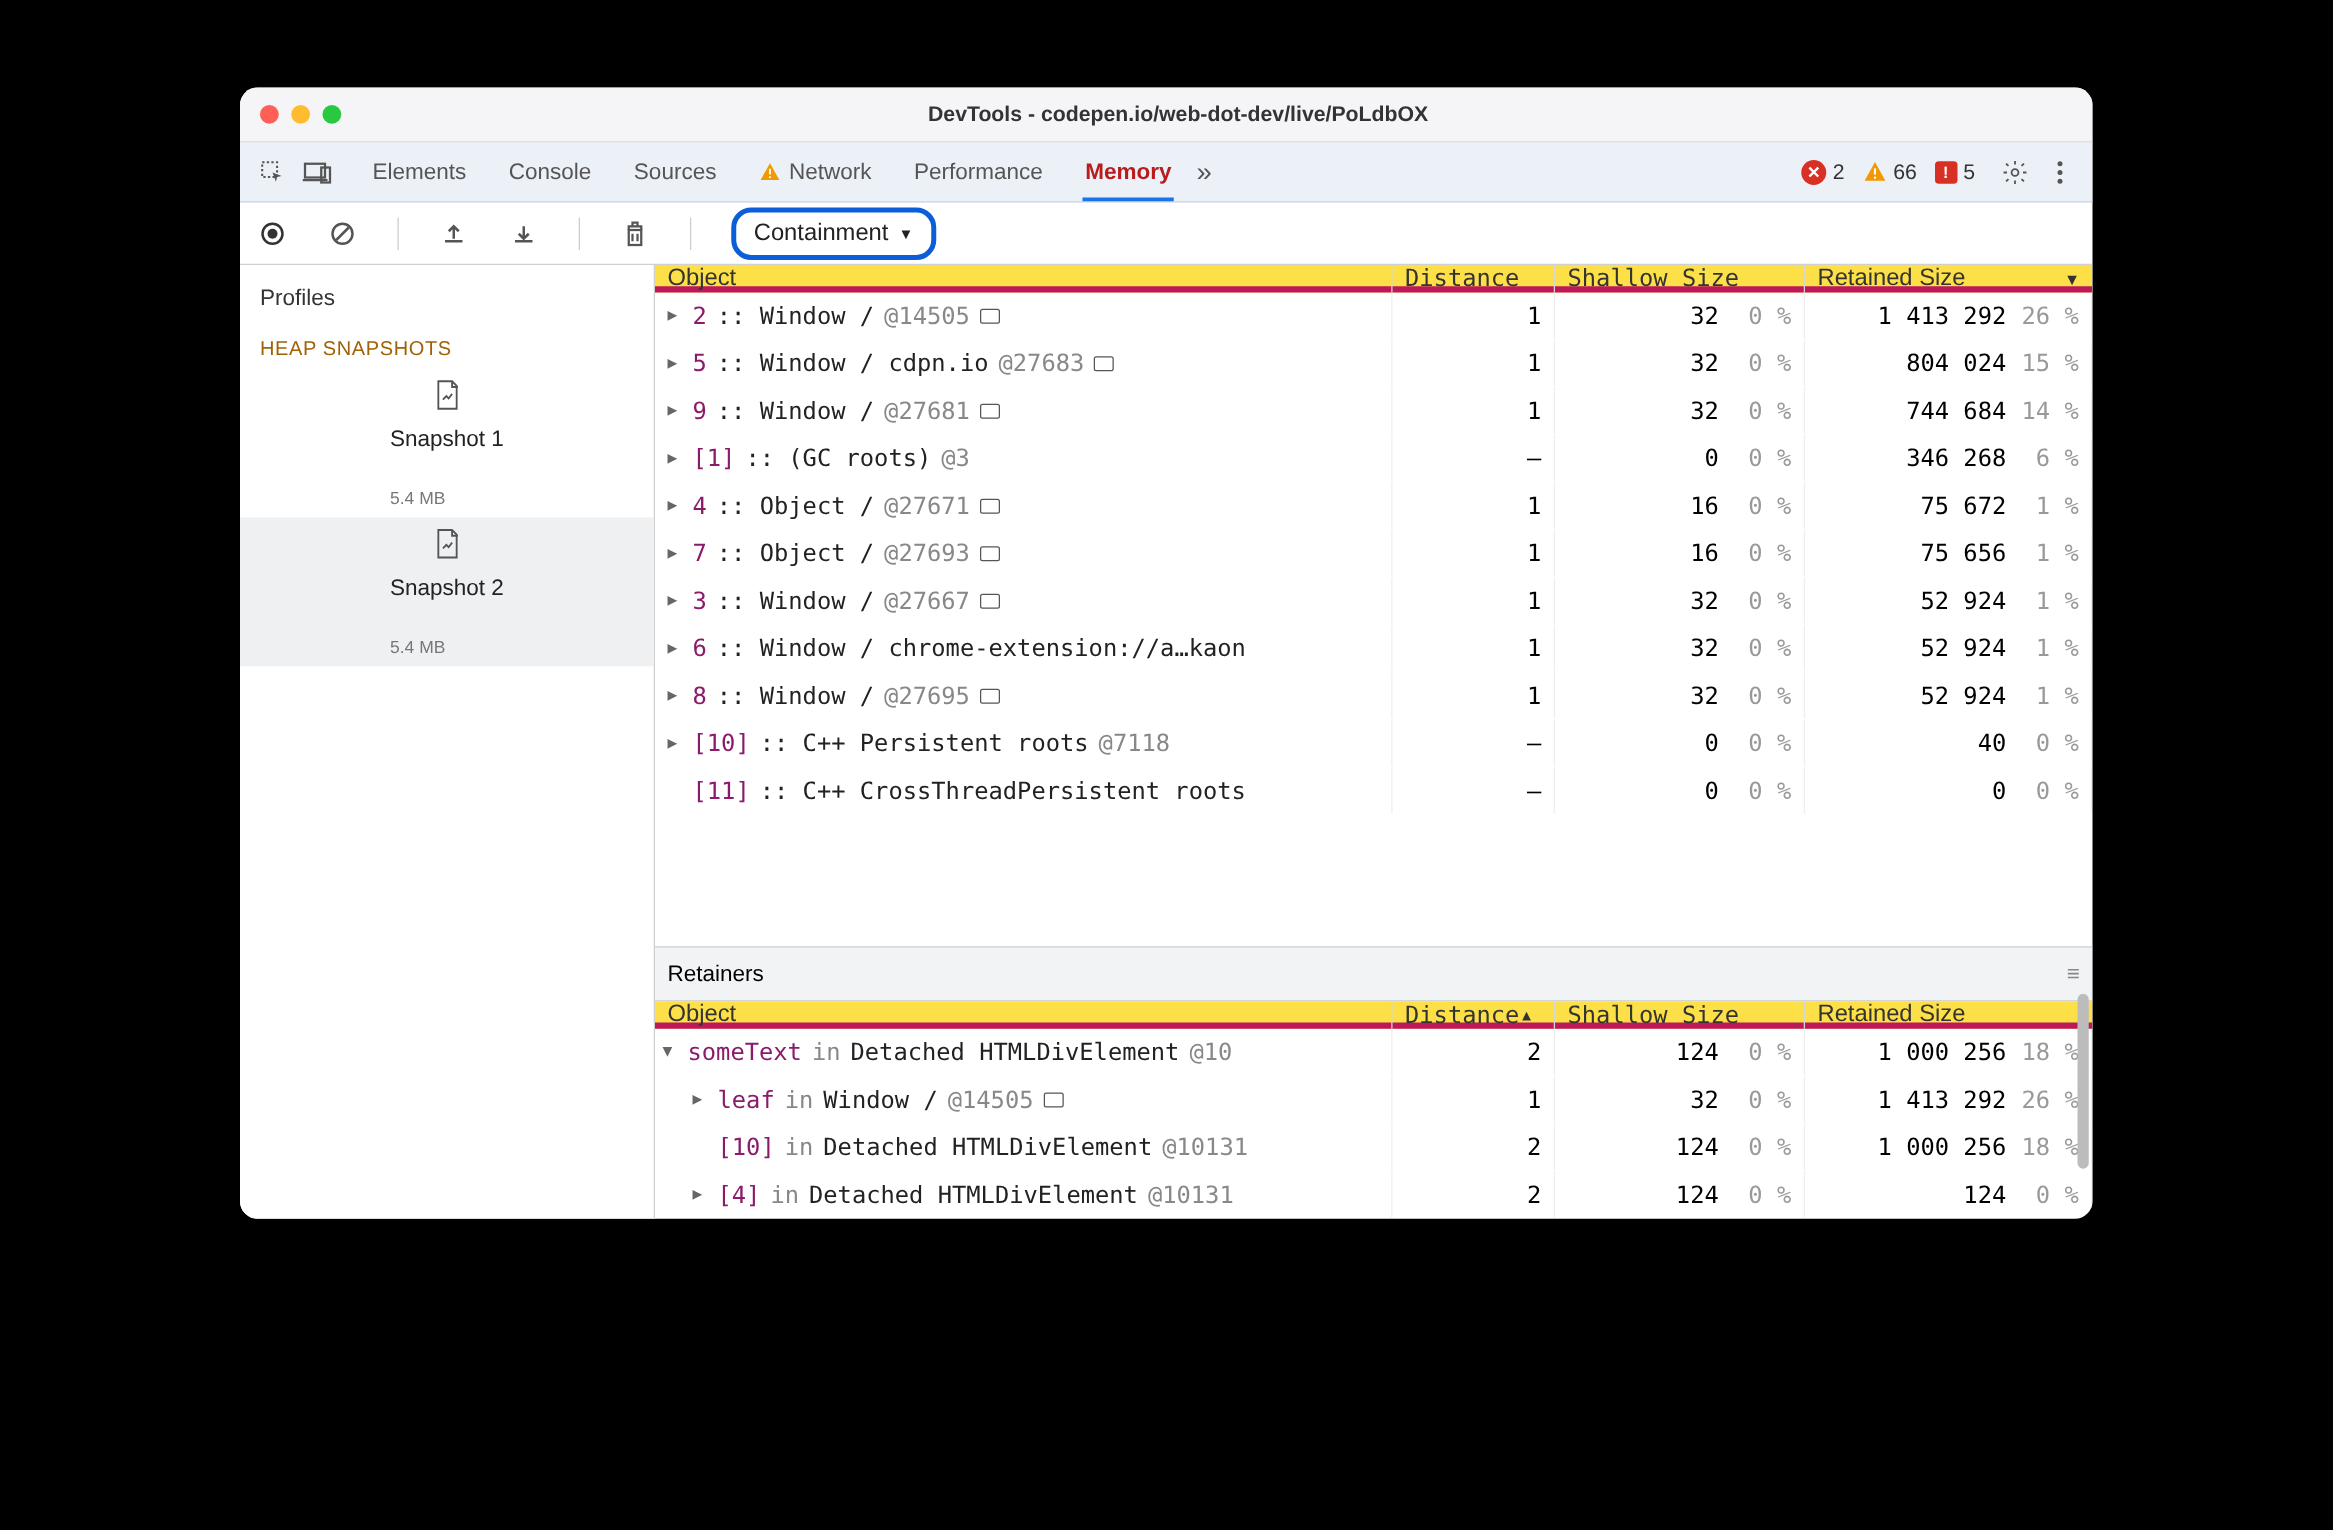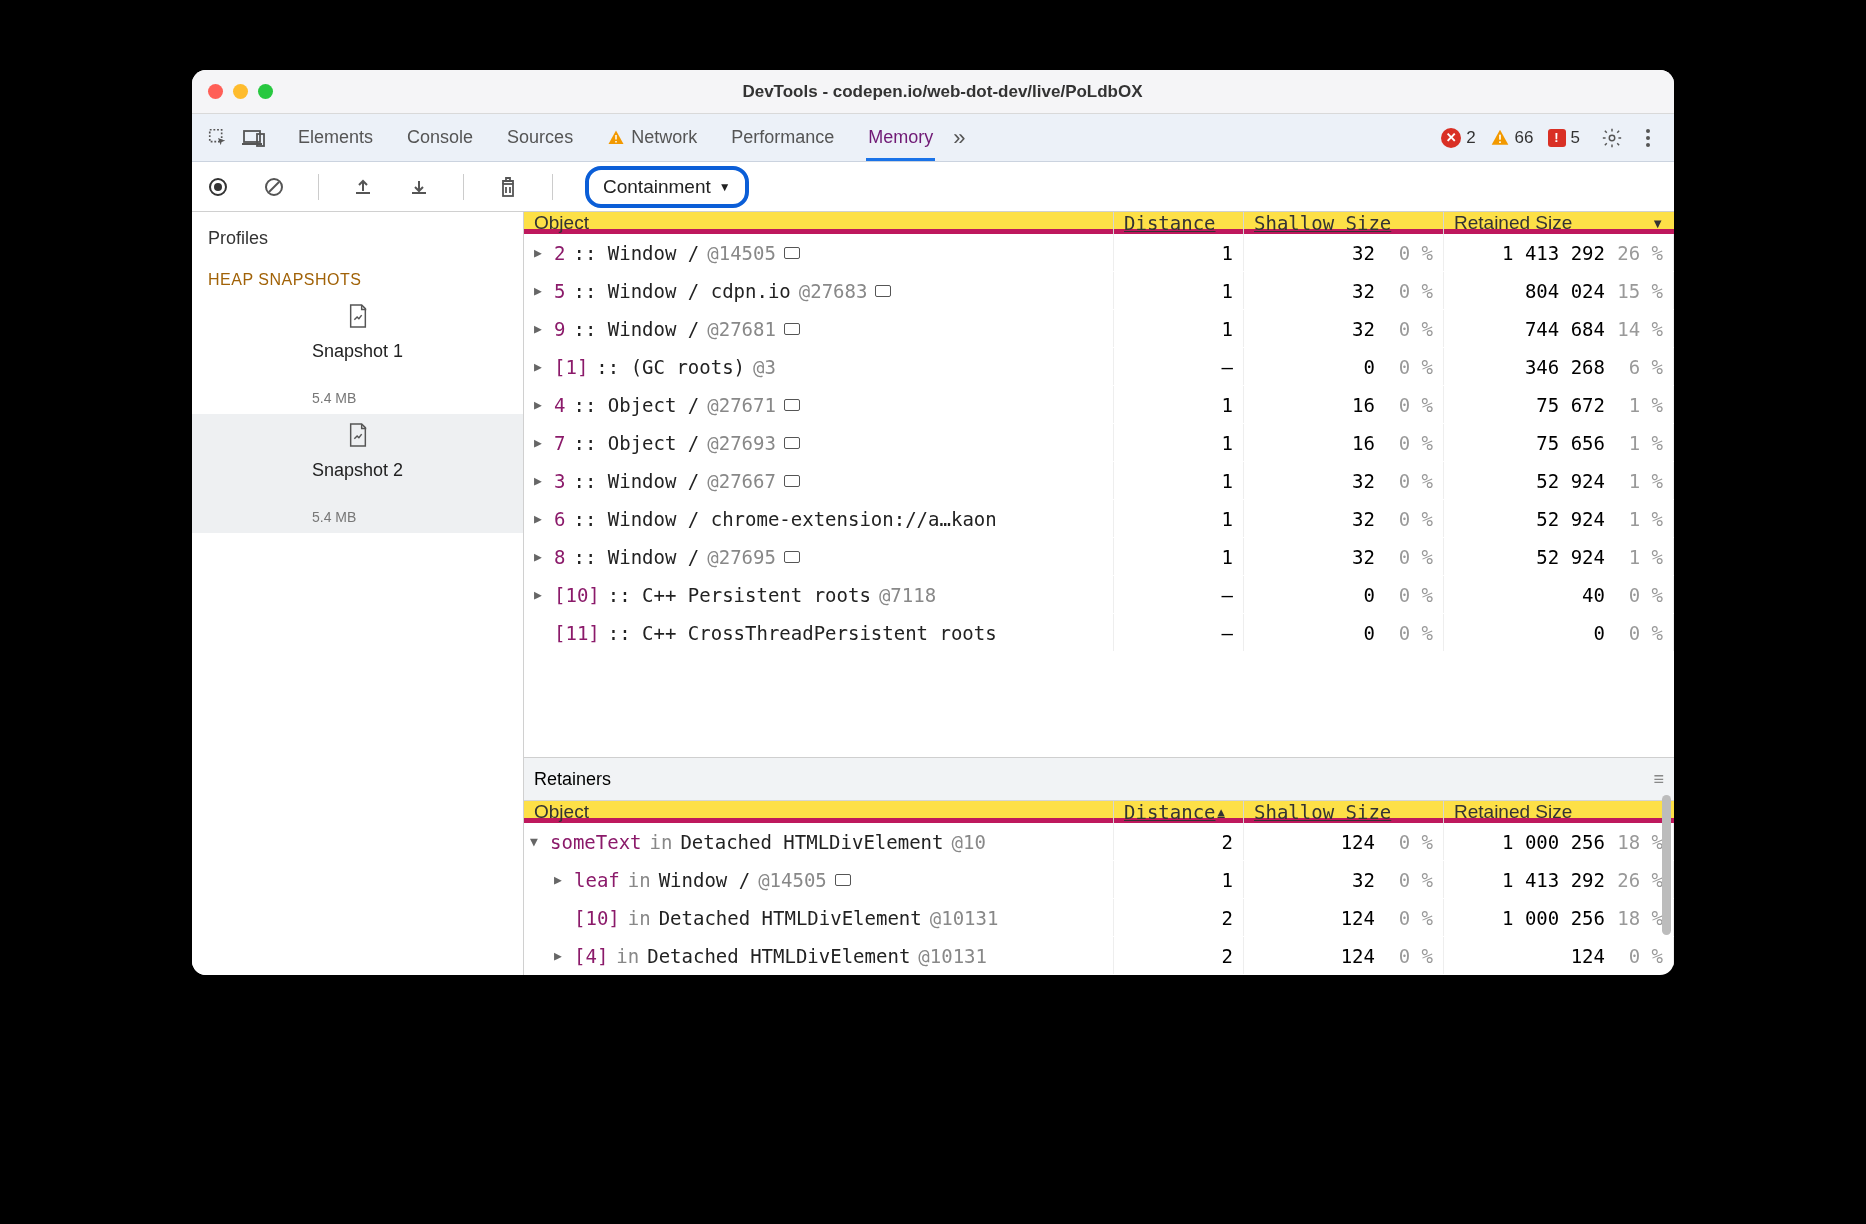--- a/index.html
+++ b/index.html
@@ -59,21 +59,21 @@
     font-size: 18px;
     color: #555;
   }
   .tabbar .iconbtn {
     width: 36px; height: 36px;
     display:flex; align-items:center; justify-content:center;
     color:#555;
   }
   .tabbar .tabs { display:flex; gap: 30px; margin-left: 24px; align-items:center; height:100%; }
   .tab { height:100%; display:flex; align-items:center; position:relative; padding: 0 2px;}
-  .tab.active { color:#701a75; }
+  .tab.active { color:#b91c1c;font-weight:bold; }
   .tab.active::after { content:''; position:absolute; bottom:0; left:0; right:0; height:3px; background:#1a73e8; }
   .tabbar .chev { margin-left: 18px; font-size:22px; color:#555; }
   .tabbar .spacer { flex:1; }
   .tabbar .badges { display:flex; gap: 14px; align-items:center; font-size:17px; }
   .badge { display:flex; align-items:center; gap:5px; color:#333; }
   .dot { width:20px; height:20px; border-radius:50%; display:flex; align-items:center; justify-content:center; color:#fff; font-size:13px; font-weight:700; }
   .dot.error { background:#d93025; }
   .sq { width:18px; height:18px; border-radius:3px; display:flex; align-items:center; justify-content:center; color:#fff; font-size:13px; font-weight:700; }
   .sq.err { background:#d93025; }
 
@@ -135,21 +135,21 @@
     align-items:center;
     font-size:19px;
   }
   .hdr {
     background:#fde047;
     border-bottom:5px solid #be185d;
     height:22px;
     color:#333;
   }
   .hdr .cell { padding: 0 10px; border-right:1px solid #d5d5d5; height:100%; display:flex; align-items:center; }
-  .hdr .cell.num { justify-content:flex-start;text-decoration:underline; }
+  .hdr .cell.num { justify-content:flex-start; }
   .hdr .cell.last { border-right:none; justify-content:space-between; }
   .row { height:38px; border-bottom:1px solid transparent; }
   .row .cell { padding: 0 10px; border-right:1px solid #eee; height:100%; display:flex; align-items:center; }
   .cell.num { justify-content:flex-end; font-family: ui-monospace, Menlo, monospace; }
   .cell.twocol { display:flex; justify-content:flex-end; gap: 10px; font-family: ui-monospace, Menlo, monospace; }
   .cell.twocol .pct { color:#999; width:48px; text-align:right; }
   .obj {
     font-family: ui-monospace, Menlo, monospace;
     display:flex; align-items:center; gap:8px;
     white-space:nowrap; overflow:hidden;

